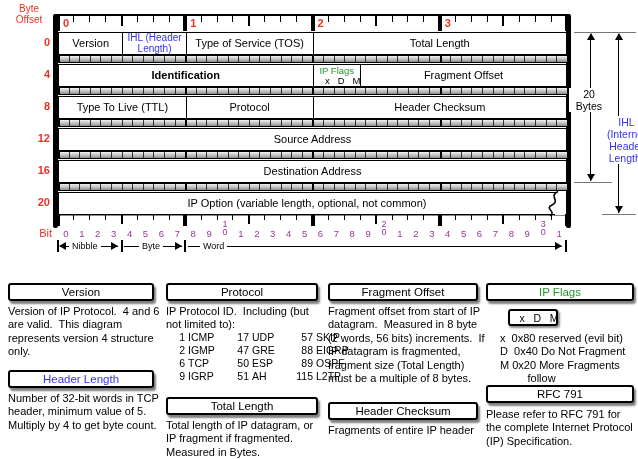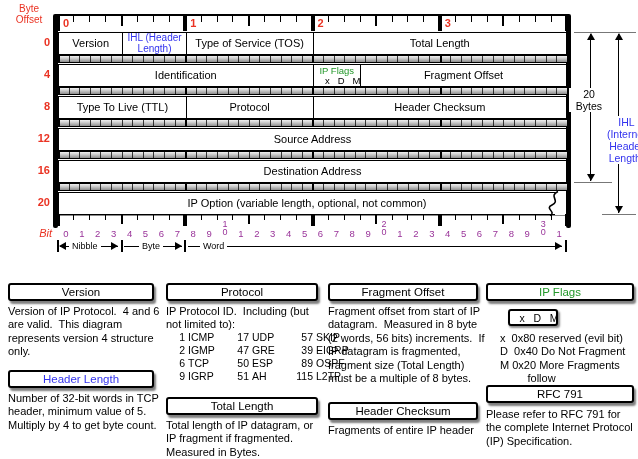--- a/index.html
+++ b/index.html
@@ -39,21 +39,21 @@
          repeating-linear-gradient(90deg,rgba(0,0,0,.75) 0 1px,transparent 1px 10.6px),
          linear-gradient(180deg,#f0f0f0 0%,#c9c9c9 45%,#8d8d8d 100%);}
 
   
   .tick{position:absolute;background:#000;}
 
   
   .byteoffset-lbl{left:6px;top:3px;width:46px;text-align:center;font-size:10px;line-height:11px;}
   .offset-num{left:0;width:50px;text-align:right;font-size:11px;}
   .rulernum{top:17px;font-size:11px;}
-  .bit-lbl{left:18px;top:227px;width:34px;text-align:right;font-size:11px;font-style:italic;}
+  .bit-lbl{left:18px;top:227px;width:34px;text-align:right;font-size:11px;}
 
   .bitnum{position:absolute;top:228px;font-size:9.5px;text-align:center;}
   .bitnum.stack{top:221px;font-size:9px;line-height:7.5px;}
 
   
   .hline{position:absolute;top:245.5px;height:1px;background:#000;}
   .vbar{position:absolute;top:240px;width:2px;height:12px;background:#000;}
   .tri{position:absolute;width:0;height:0;}
   .tri-left{border-top:4px solid transparent;border-bottom:4px solid transparent;border-right:7px solid #000;}
   .tri-right{border-top:4px solid transparent;border-bottom:4px solid transparent;border-left:7px solid #000;}
@@ -183,21 +183,21 @@
         </div>
         <div class="cell" style="width: 25%;">
           <span class="pre">Type of Service (TOS)</span>
         </div>
         <div class="cell" style="width: 50%;">
           <span class="pre">Total Length</span>
         </div>
       </div>
       <div class="sep" style="top: 55px;"></div>
       <div class="hrow" style="top: 64px;">
-        <div class="cell" style="width: 50%;">
+        <div class="cell" style="width: 50%; font-weight: bold;">
           <span class="pre">Identification</span>
         </div>
         <div class="cell" style="width: 9.375%;">
           <span class="pre flag-t green">IP Flags</span>
           <span class="flag-s prex">x   D   M</span>
         </div>
         <div class="cell" style="width: 40.625%;">
           <span class="pre">Fragment Offset</span>
         </div>
       </div>
@@ -321,21 +321,21 @@
       <span class="num">1</span>
       <span class="name">ICMP</span>
       <span class="num">17</span>
       <span class="name">UDP</span>
       <span class="num">57</span>
       <span class="name">SKIP</span>
       <span class="num">2</span>
       <span class="name">IGMP</span>
       <span class="num">47</span>
       <span class="name">GRE</span>
-      <span class="num">39</span>
+      <span class="num">88</span>
       <span class="name">EIGRP</span>
       <span class="num">6</span>
       <span class="name">TCP</span>
       <span class="num">50</span>
       <span class="name">ESP</span>
       <span class="num">89</span>
       <span class="name">OSPF</span>
       <span class="num">9</span>
       <span class="name">IGRP</span>
       <span class="num">51</span>

